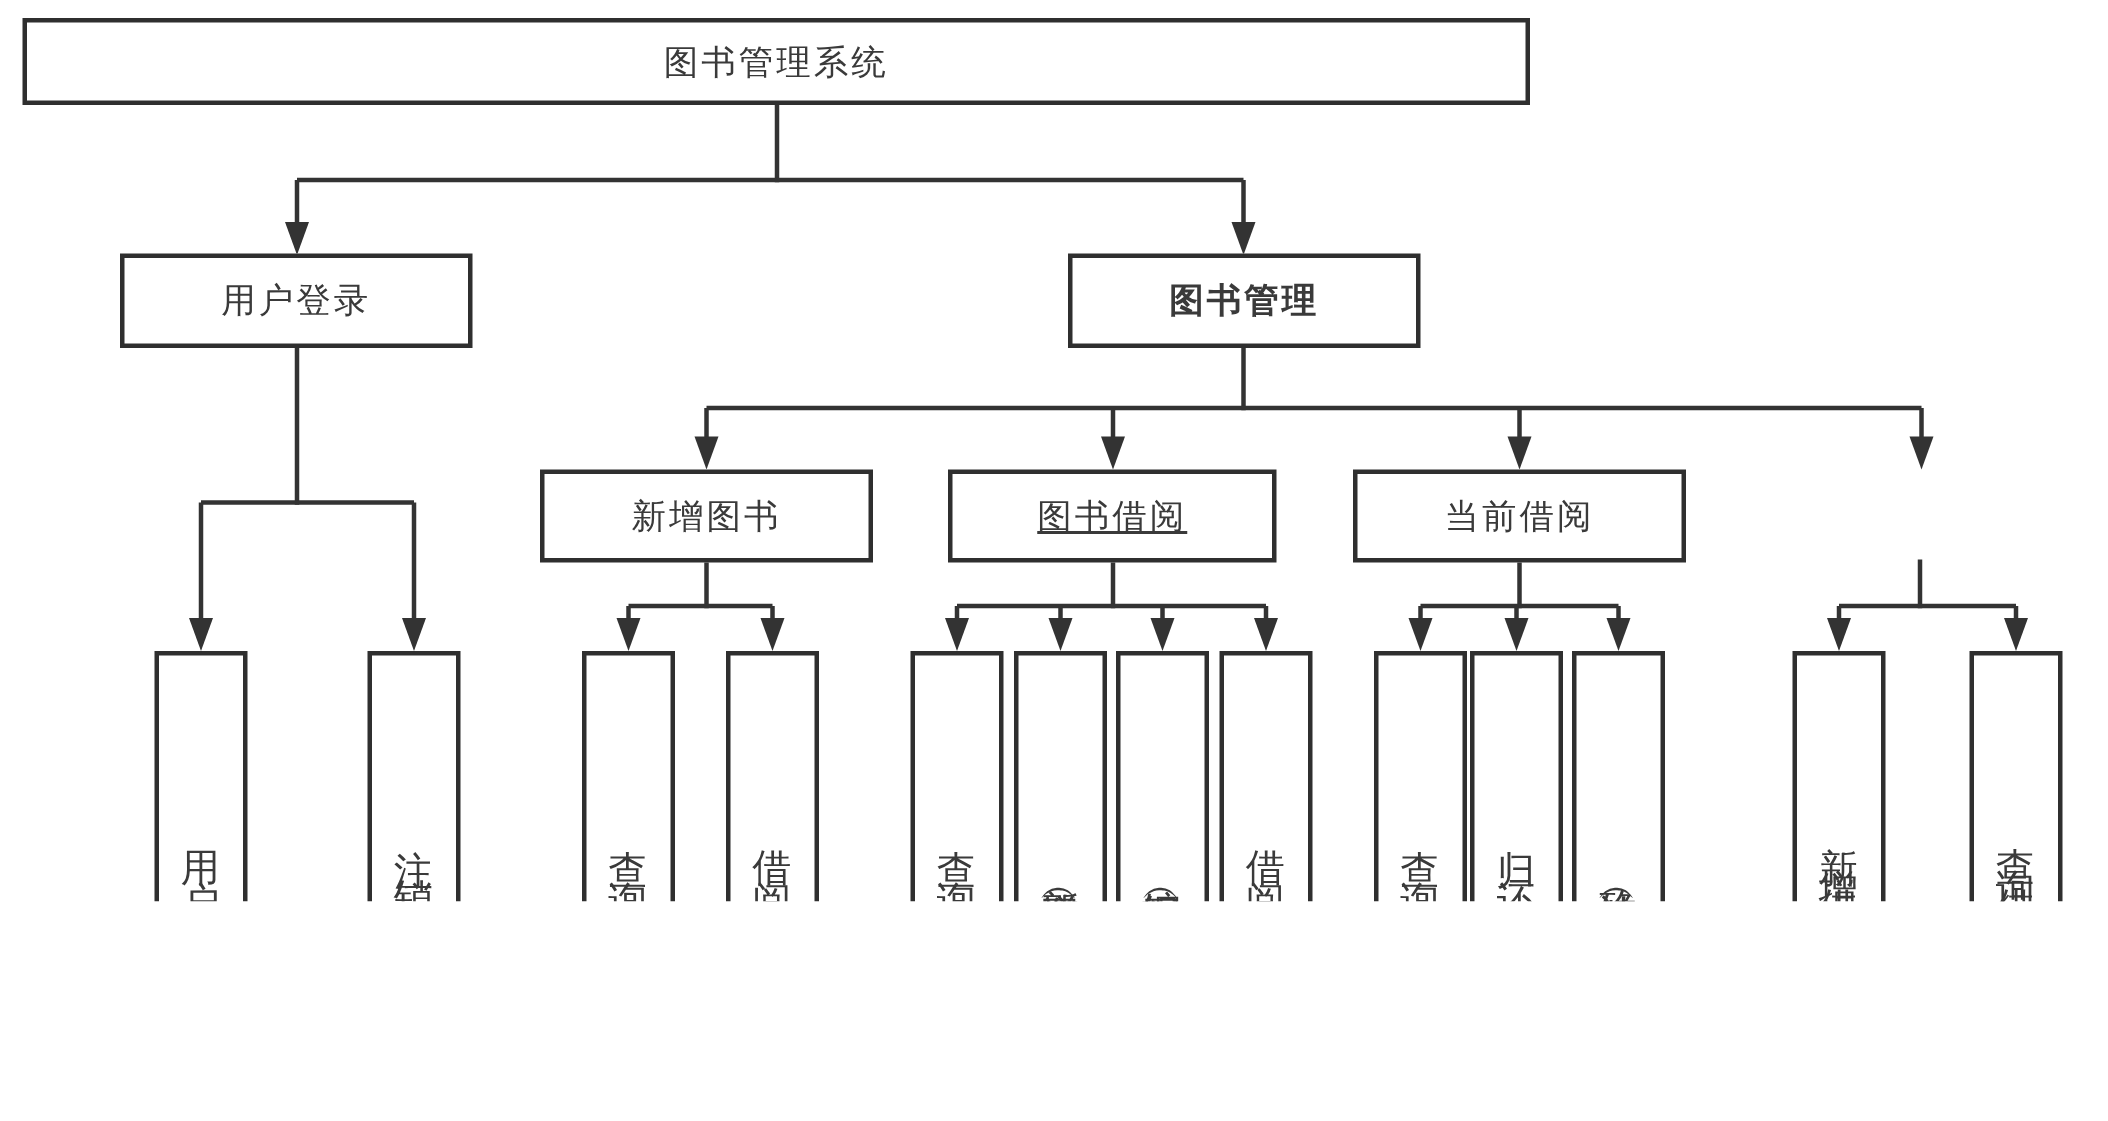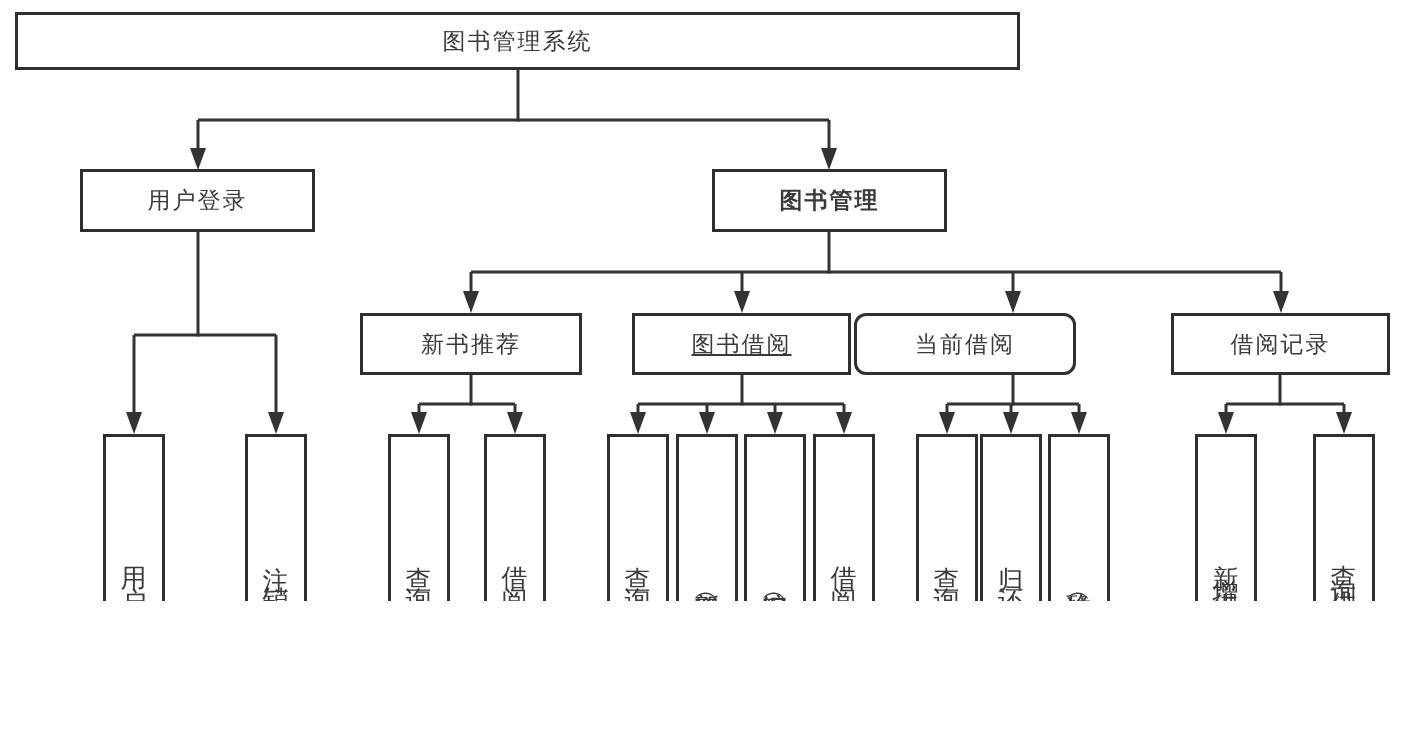--- a/index.html
+++ b/index.html
@@ -57,21 +57,21 @@
   .leaf-short { letter-spacing: 20px; }
   .leaf-mid   { letter-spacing: 14px; }
   .leaf-long  { letter-spacing: 3px; }
 
   
   #n-root  { left: 15px;   top: 12px;  width: 1005px; height: 58px; }
   #n-ul    { left: 80px;   top: 169px; width: 235px;  height: 63px; }
   #n-bm    { left: 712px;  top: 169px; width: 235px;  height: 63px; font-weight: bold; }
   #n-nbr   { left: 360px;  top: 313px; width: 222px;  height: 62px; }
   #n-bb    { left: 632px;  top: 313px; width: 219px;  height: 62px; text-decoration: underline; }
-  #n-cb    { left: 854px;  top: 313px; width: 222px;  height: 62px; border-radius: 12px; }
+  #n-cb    { left: 902px;  top: 313px; width: 222px;  height: 62px; }
   #n-br    { left: 1171px; top: 313px; width: 219px;  height: 62px; }
 
   .leaf { top: 434px; width: 62px; height: 303px; }
   #l-ul-1 { left: 103px; }
   #l-ul-2 { left: 245px; }
   #l-nbr-1 { left: 388px; }
   #l-nbr-2 { left: 484px; }
   #l-bb-1 { left: 607px; }
   #l-bb-2 { left: 676px; }
   #l-bb-3 { left: 744px; }
@@ -172,24 +172,23 @@
       <path d="M1344 404 L1344 414"></path>
       <polygon points="1336,412 1352,412 1344,434"></polygon>
     </g>
   </svg>
 
   <div id="n-root" class="node hbox">图书管理系统</div>
 
   <div id="n-ul" class="node hbox">用户登录</div>
   <div id="n-bm" class="node hbox">图书管理</div>
 
-  <div id="n-nbr" class="node hbox">新书推荐</div>
+  <div id="n-nbr" class="node hbox">新增图书</div>
   <div id="n-bb" class="node hbox">图书借阅</div>
   <div id="n-cb" class="node hbox">当前借阅</div>
-  <div id="n-br" class="node hbox">借阅记录</div>
 
   <div id="l-ul-1" class="node leaf leaf-short">用户登录</div>
   <div id="l-ul-2" class="node leaf leaf-short">注销登录</div>
 
   <div id="l-nbr-1" class="node leaf leaf-short">查询图书</div>
   <div id="l-nbr-2" class="node leaf leaf-short">借阅图书</div>
 
   <div id="l-bb-1" class="node leaf leaf-short">查询图书</div>
   <div id="l-bb-2" class="node leaf leaf-long">新增图书（管理员）</div>
   <div id="l-bb-3" class="node leaf leaf-long">编辑图书（管理员）</div>

